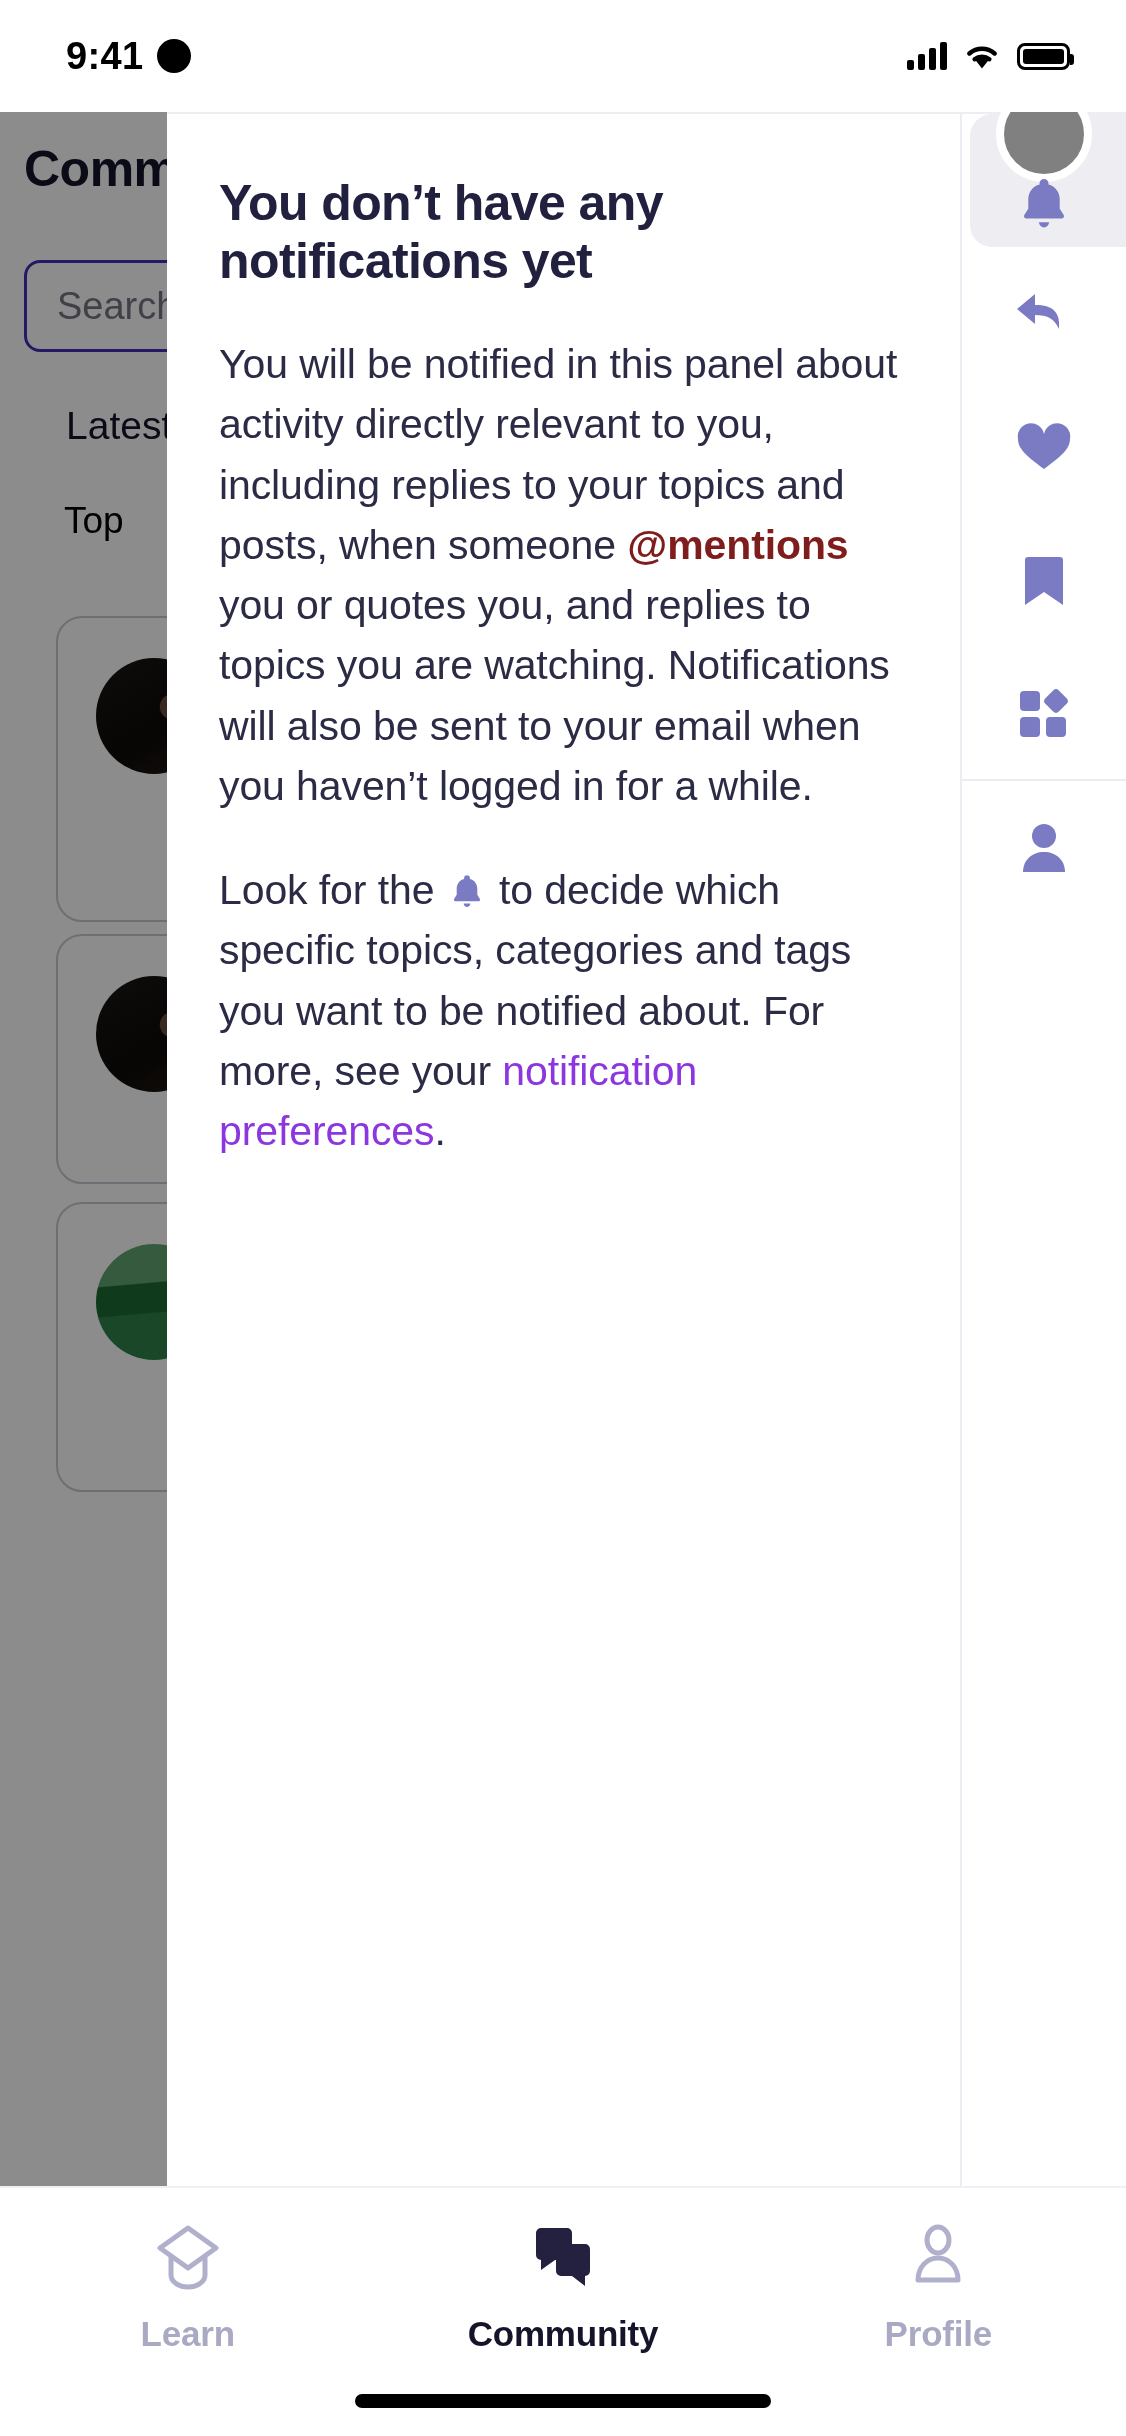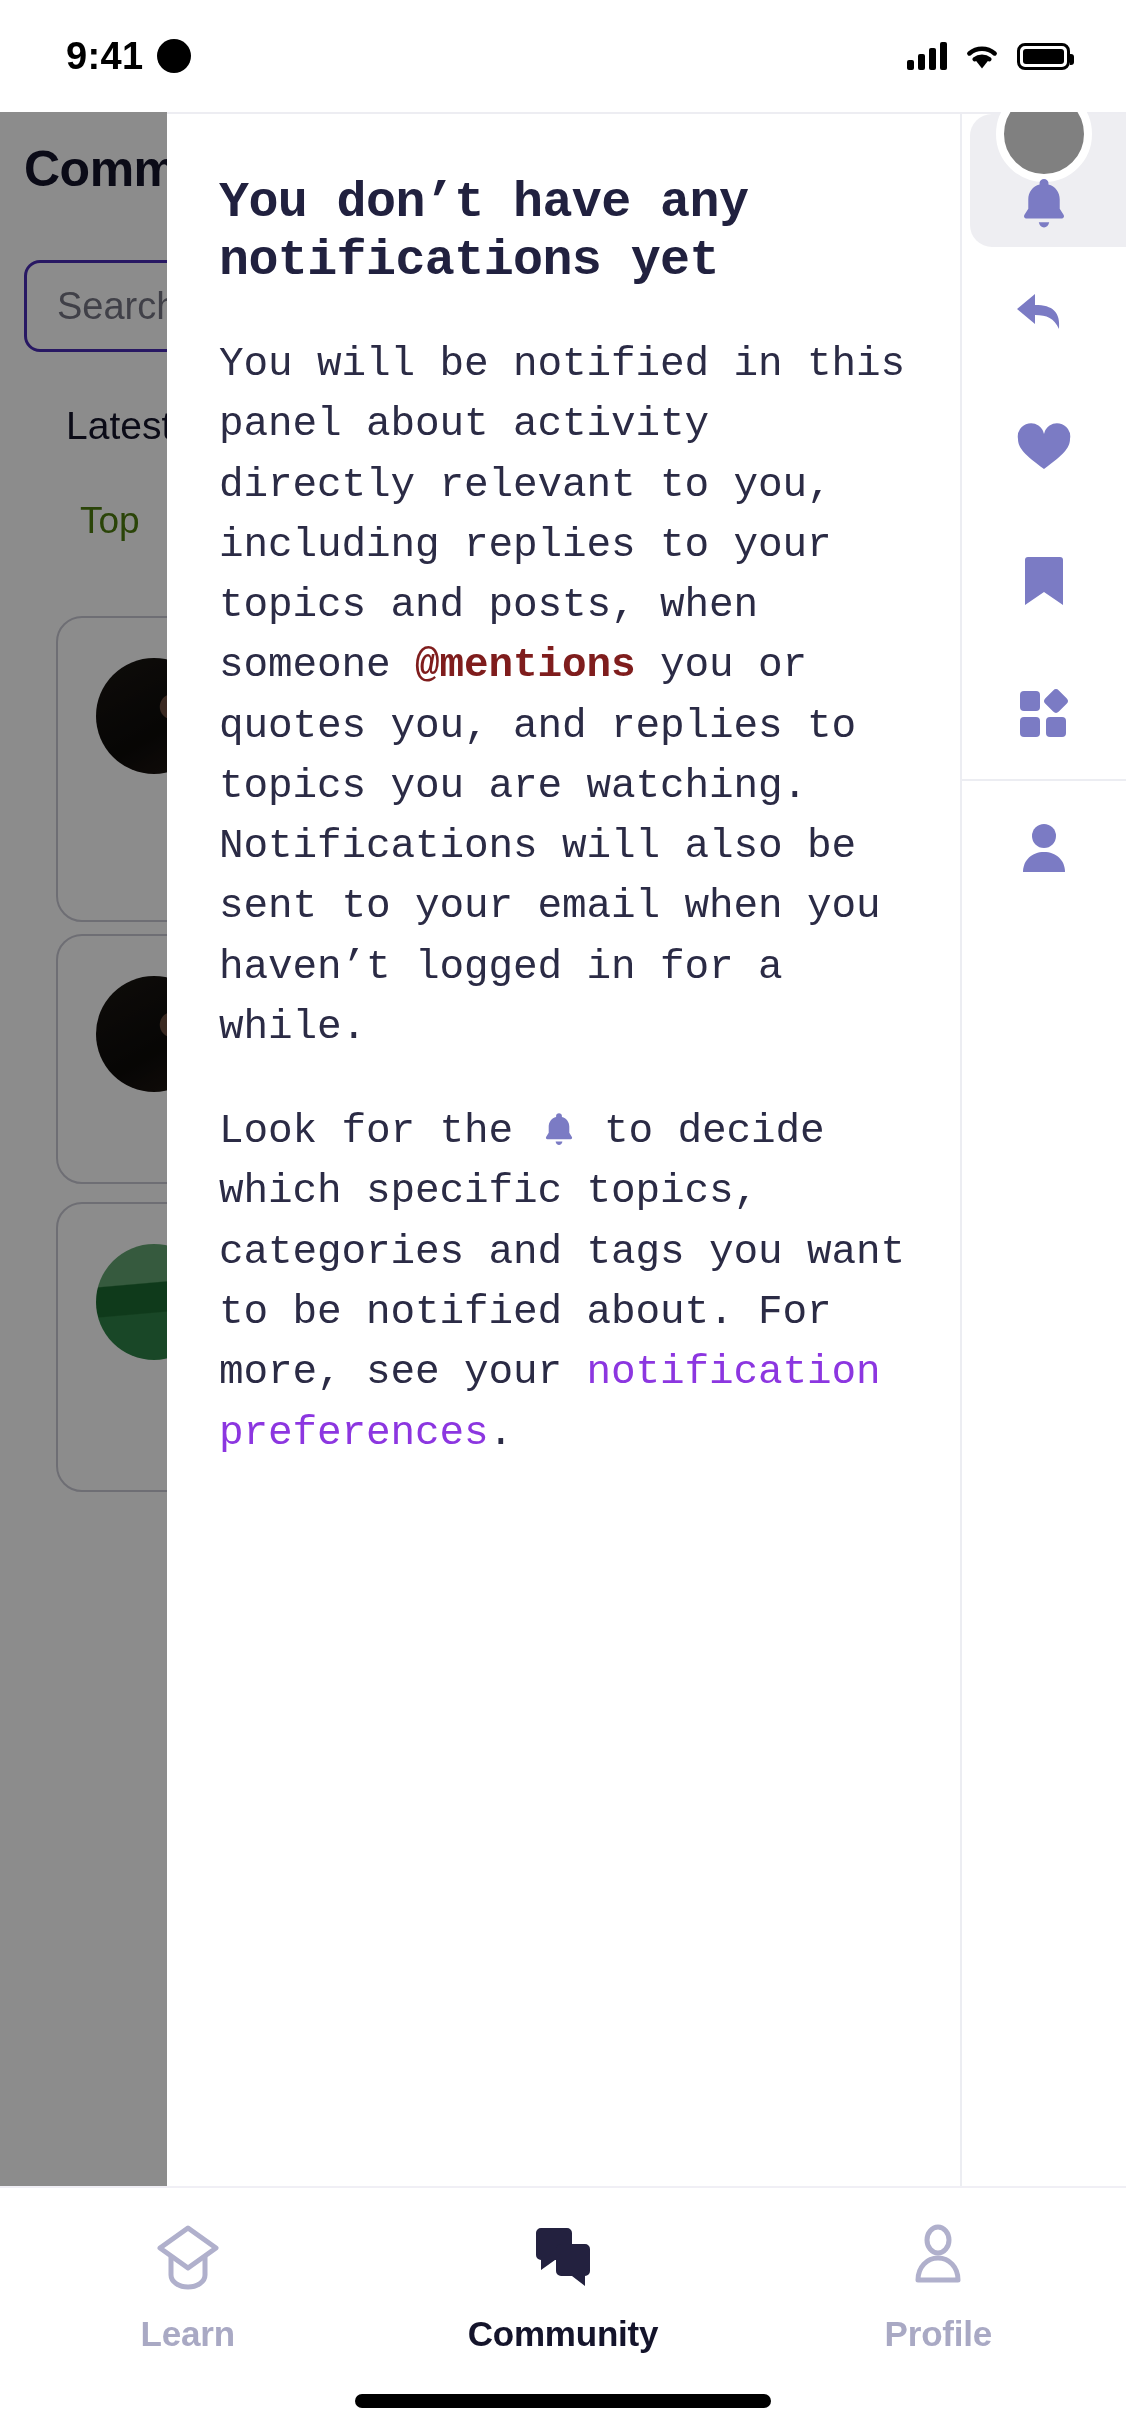--- a/index.html
+++ b/index.html
@@ -52,22 +52,22 @@
     border:3px solid #4a2db5; border-radius:16px;
     display:flex; align-items:center; padding:0 30px;
     font-size:38px; color:#767683;
   }
   .bg-seg{
     position:absolute; left:66px; top:292px; display:flex; gap:80px;
     font-size:39px; color:#1a1a33;
   }
   .bg-seg .on{ font-weight:500; color:#14142b; }
   .bg-sub{
-    position:absolute; left:80px; top:388px;
-    font-size:37px; color:#4d7c0f;
+    position:absolute; left:64px; top:388px;
+    font-size:37px; color:#000000;
   }
   .bg-card{
     position:absolute; left:56px; width:1014px;
     border:2px solid #c9c9d4; border-radius:26px; background:#fff;
   }
   .bg-card.c1{ top:504px; height:306px; }
   .bg-card.c2{ top:822px; height:250px; }
   .bg-card.c3{ top:1090px; height:290px; }
   .bg-ava{
     position:absolute; left:38px; top:40px;
@@ -86,21 +86,20 @@
   .dim{
     position:absolute; top:112px; left:0; width:1126px; height:2074px;
     background:rgba(0,0,0,0.45); z-index:2;
   }
 
   
   .panel{
     position:absolute; top:112px; left:167px; width:959px; height:2074px;
     background:#fff; z-index:10; display:flex;
     border-top:2px solid #ededf2;
-    font-family:Liberation Mono, monospace;
   }
   .panel-body{
     width:795px; height:100%;
     padding:60px 52px 0 52px; overflow:hidden;
     border-right:2px solid #ecedf2;
   }
   .np-title{
     font-size:50px; line-height:1.16; font-weight:800;
     color:#21213f; letter-spacing:-0.6px; margin-bottom:44px;
   }

